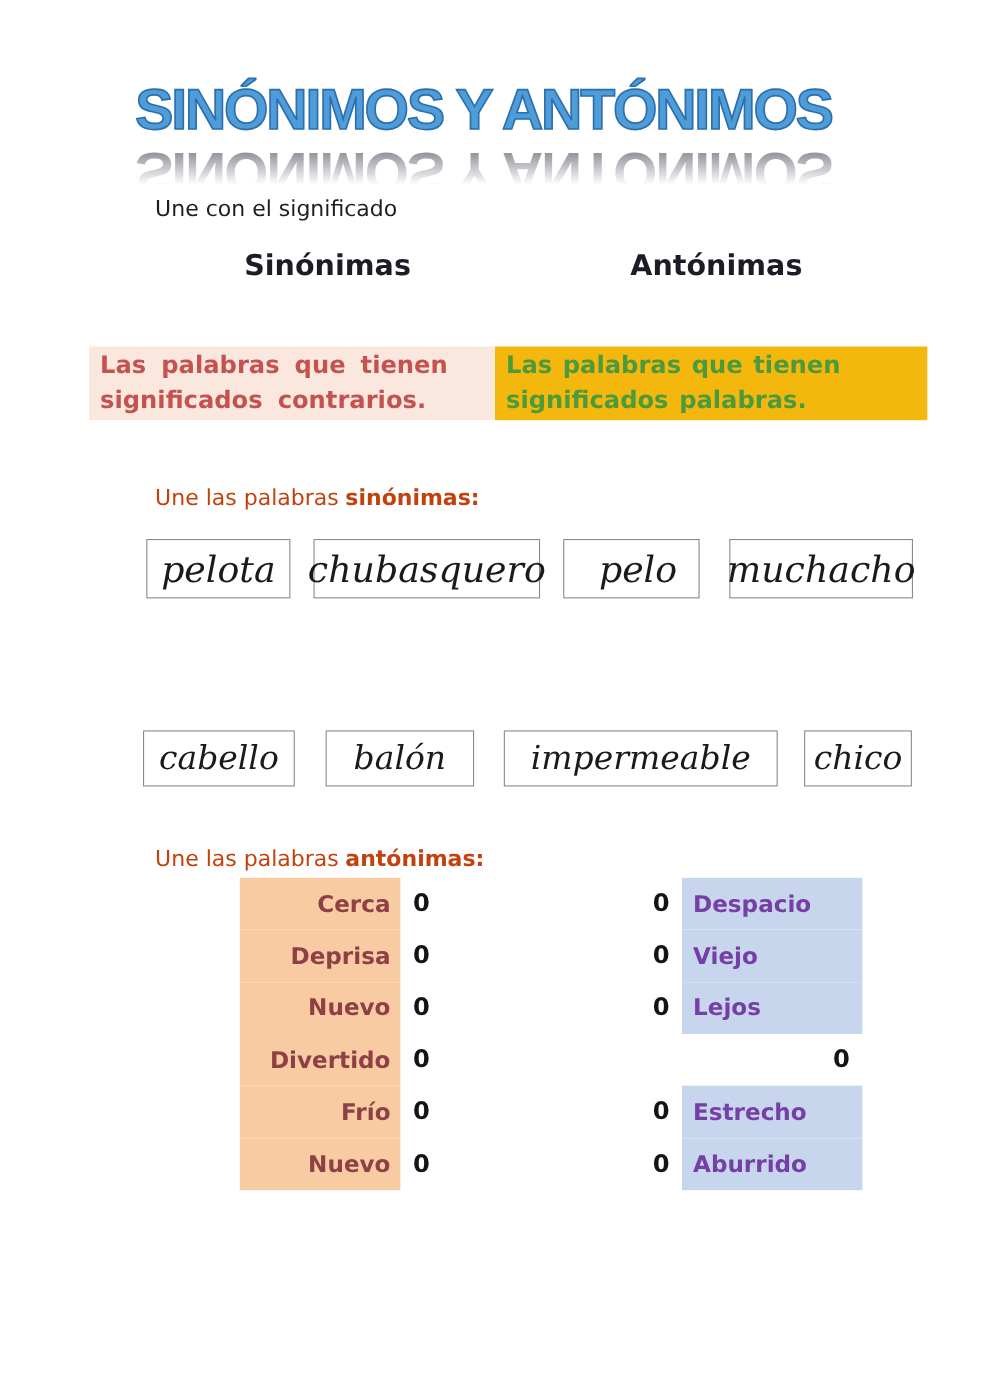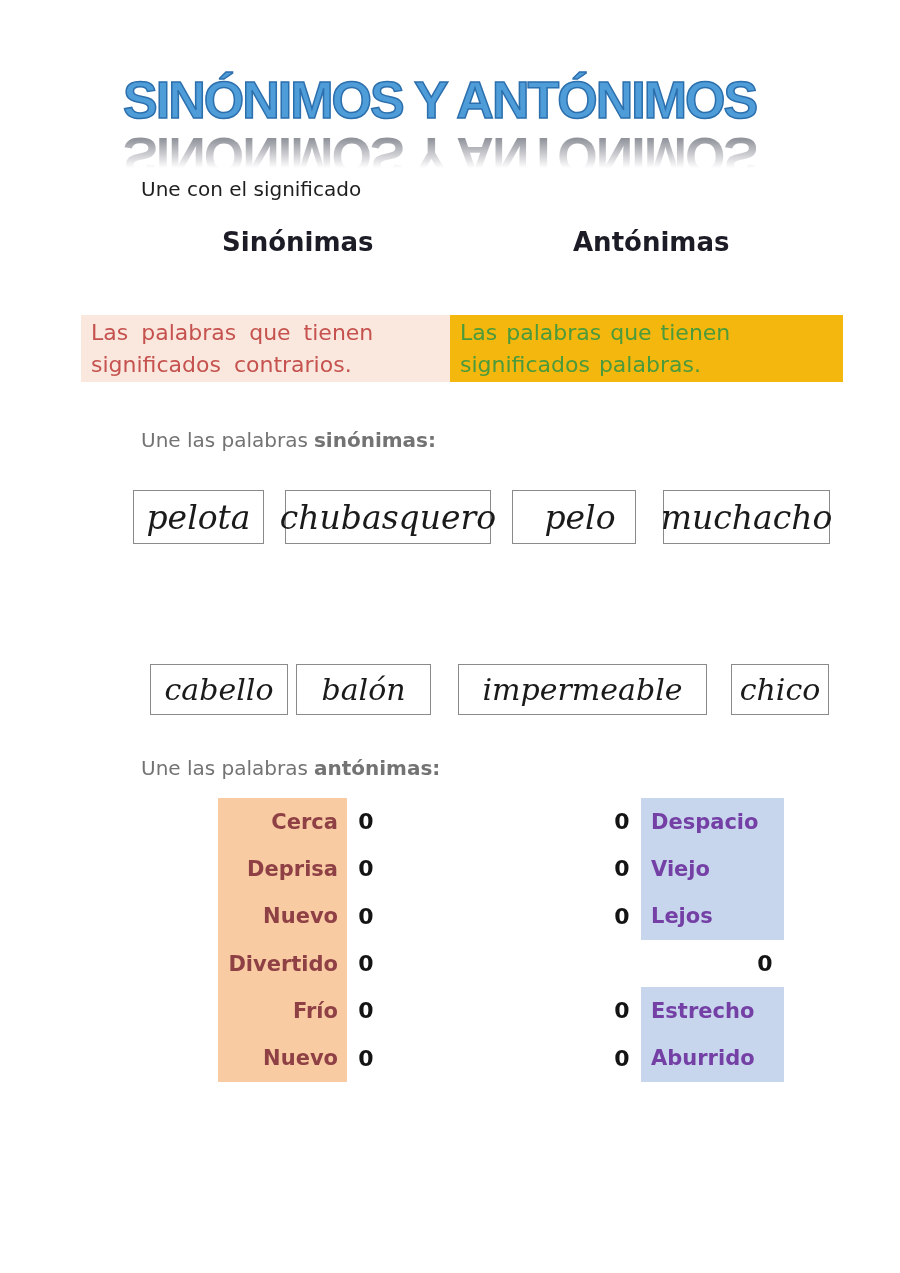--- a/index.html
+++ b/index.html
@@ -27,62 +27,62 @@
 
   
   .intro-line { position:absolute; left:141px; top:177px; font-size:20px; color:#1e1e1e; }
   .col-header { position:absolute; top:227px; font-size:26px; font-weight:bold; color:#1c1c27; }
   .col-header.syn { left:222px; }
   .col-header.ant { left:573px; }
 
   
   .def-box {
     position:absolute; top:315px; height:67px; box-sizing:border-box;
-    font-size:22px; font-weight:normal; line-height:32px; padding:2px 0 0 10px;
+    font-size:22px; font-weight:bold; line-height:32px; padding:2px 0 0 10px;
   }
   .def-box.left  { left:81px;  width:369px; background:#FAE8DE; color:#C5524E; word-spacing:6px; }
   .def-box.right { left:450px; width:393px; background:#F4B70E; color:#4B9A3B; word-spacing:2px; }
 
   
-  .sec-instr { position:absolute; left:141px; font-size:20px; color:#737373; }
+  .sec-instr { position:absolute; left:141px; font-size:20px; color:#c2410c;margin-top:12px; }
   .sec-instr .prefix { margin-right:6px; }
   .sec-instr .boldpart { font-weight:bold; }
   .sec-instr.syn { top:428px; }
   .sec-instr.ant { top:756px; }
 
   
   .wbox {
     position:absolute; border:1.5px solid #8a8a8a; background:#fff; box-sizing:border-box;
     display:flex; align-items:center; justify-content:center;
     font-family:"DejaVu Serif",serif; font-style:italic; color:#1a1a1a;
   }
   .row1 { top:490px; height:54px; font-size:33px; }
   .row2 { top:664px; height:51px; font-size:30px; }
   .wbox.pelota      { left:133px; width:131px; }
   .wbox.chubasquero { left:285px; width:206px; }
   .wbox.pelo        { left:512px; width:124px; justify-content:center; padding-left:12px; }
   .wbox.muchacho    { left:663px; width:167px; }
-  .wbox.cabello     { left:150px; width:138px; }
+  .wbox.cabello     { left:130px; width:138px; }
   .wbox.balon       { left:296px; width:135px; }
   .wbox.impermeable { left:458px; width:249px; }
   .wbox.chico       { left:731px; width:98px; }
 
   
   .match {
     position:absolute; left:218px; top:798px; width:566px; height:284px;
     display:flex; flex-direction:column;
   }
   .match-row { flex:1; display:flex; align-items:stretch; }
   .m-left-label {
-    width:129px; background:#F8CBA3; box-sizing:border-box;
+    width:146px; background:#F8CBA3; box-sizing:border-box;
     display:flex; align-items:center; justify-content:flex-end; padding-right:9px;
     color:#8E4045; font-weight:bold; font-size:21px;
   }
   .m-right-label {
-    width:143px; background:#C7D6ED; box-sizing:border-box;
+    width:164px; background:#C7D6ED; box-sizing:border-box;
     display:flex; align-items:center; padding-left:10px;
     color:#7440A5; font-weight:bold; font-size:21px;
   }
   .m-zero {
     width:26px; display:flex; align-items:center; justify-content:center;
     font-weight:bold; font-size:22px; color:#141414;
   }
   .m-zero.left  { margin-left:6px; }
   .m-zero.right { margin-right:6px; }
   .m-spacer { flex:1; }

